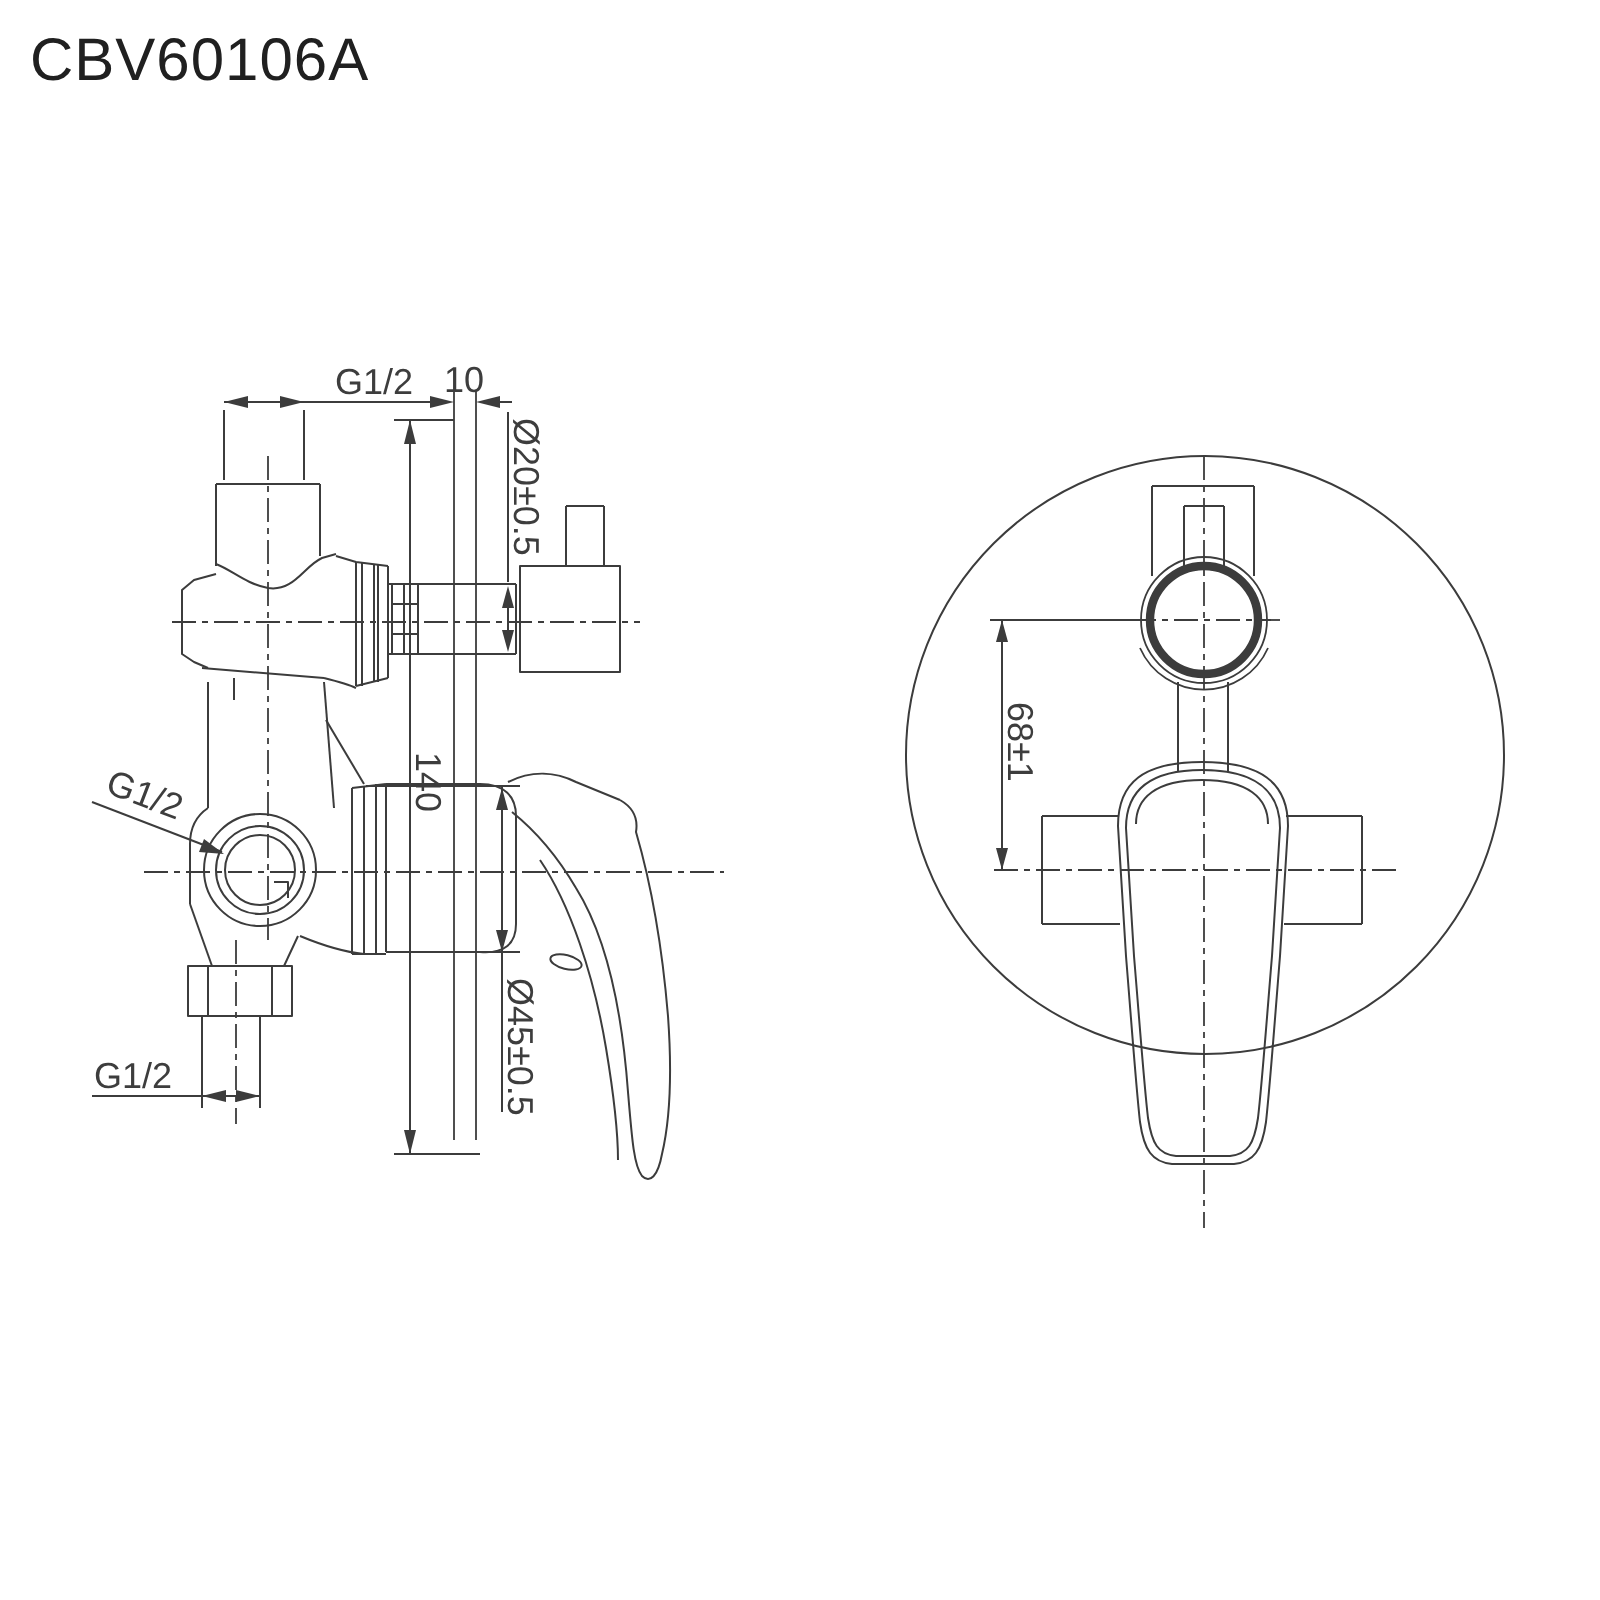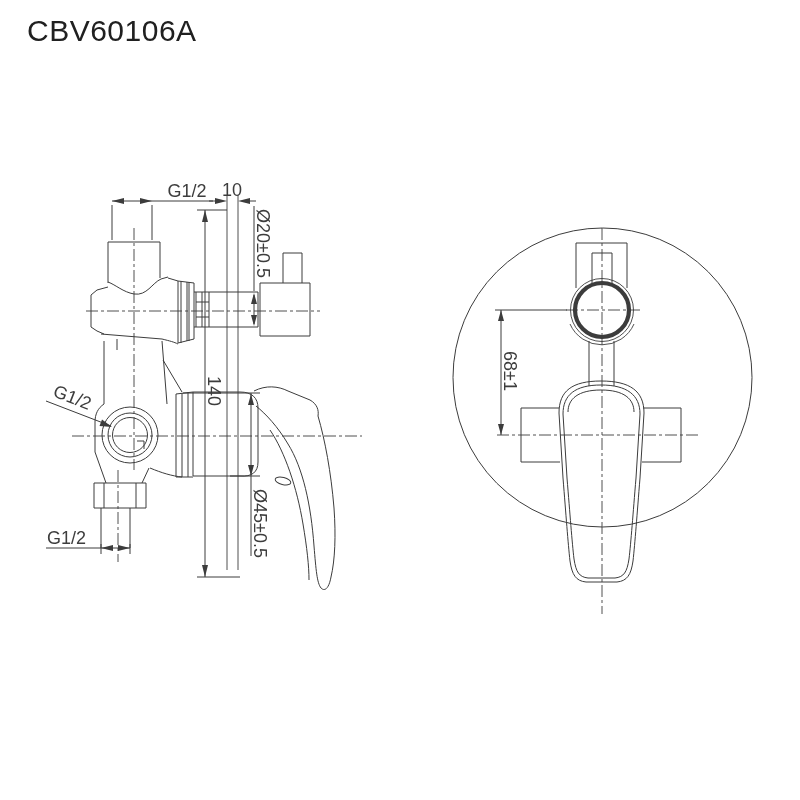--- a/index.html
+++ b/index.html
@@ -1,18 +1,18 @@
 <!DOCTYPE html>
 <html><head>
 <meta charset="utf-8">
 <style>
   html,body{margin:0;padding:0;background:#ffffff;}
   .canvas{position:relative;width:800px;height:800px;background:#ffffff;overflow:hidden;
           font-family:"Liberation Sans",sans-serif;}
-  .product-code{position:absolute;left:27px;top:14px;font-size:30px;color:#202020;
+  .product-code{position:absolute;left:15px;top:14px;font-size:30px;color:#202020;
                 letter-spacing:0.5px;font-weight:400;}
   svg{position:absolute;left:0;top:0;}
   svg line, svg path, svg circle, svg rect, svg ellipse{
       fill:none;stroke:#3c3c3c;stroke-width:1;stroke-linecap:butt;stroke-linejoin:round;}
   svg .arrow{fill:#3c3c3c;stroke:none;}
   svg .cl{stroke-dasharray:12 3 3 3;stroke-width:0.9;}
   svg .bold{stroke-width:4.2;}
   svg .thin{stroke-width:0.9;}
   svg text{fill:#3d3d3d;font-family:"Liberation Sans",sans-serif;font-size:18px;stroke:none;}
 </style>

